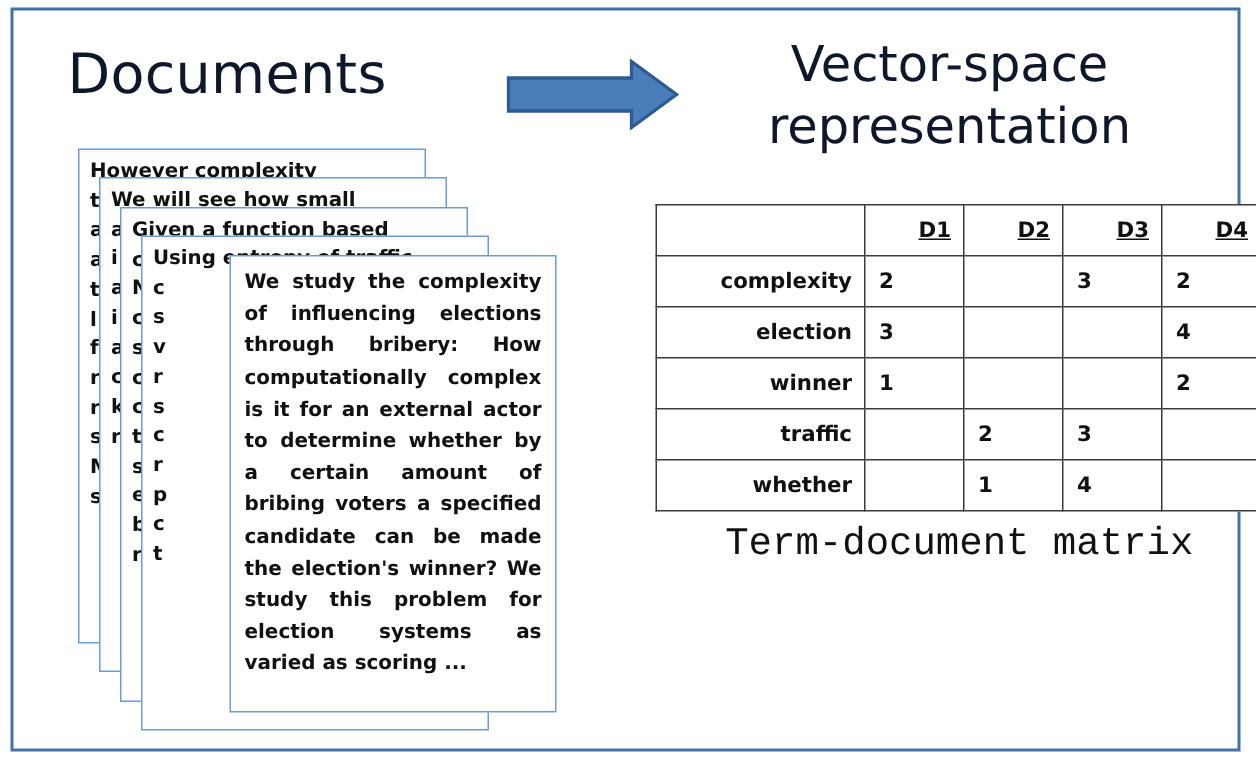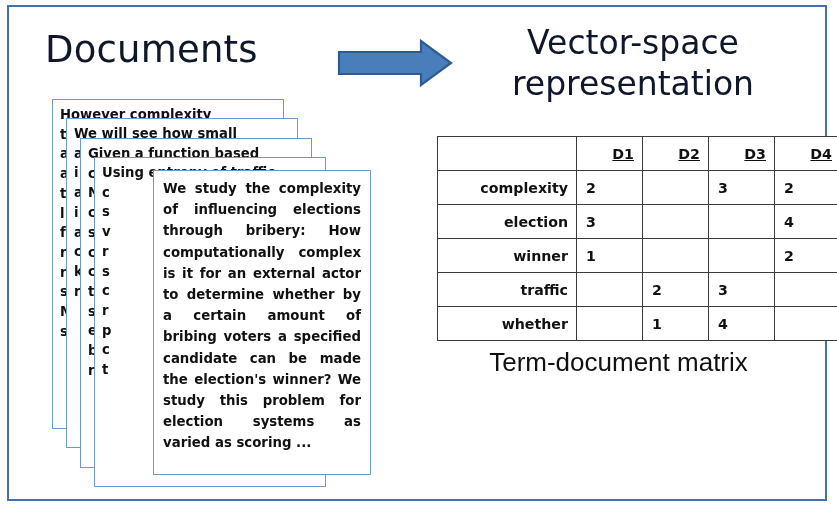--- a/index.html
+++ b/index.html
@@ -155,25 +155,25 @@
     background: #ffffff;
   }
   table#term-doc-matrix .col-term { width: 122px; }
   table#term-doc-matrix .col-doc  { width: 49px; }
   table#term-doc-matrix thead td { text-align: right; text-decoration: underline; }
   table#term-doc-matrix thead td.col-term { }
   table#term-doc-matrix tbody td.cell-val { text-align: left; padding-left: 9px; }
 
   #matrix-caption {
     position: absolute;
-    left: 435px;
+    left: 456px;
     top: 345px;
     width: 367px;
     text-align: center;
-    font-family: Liberation Sans, sans-serif;
+    font-family: Liberation Mono, monospace;
     font-size: 26px;
     line-height: 34px;
     color: #111111;
     font-weight: 400;
   }
 </style>
 </head>
 <body>
 
 <div id="slide">

